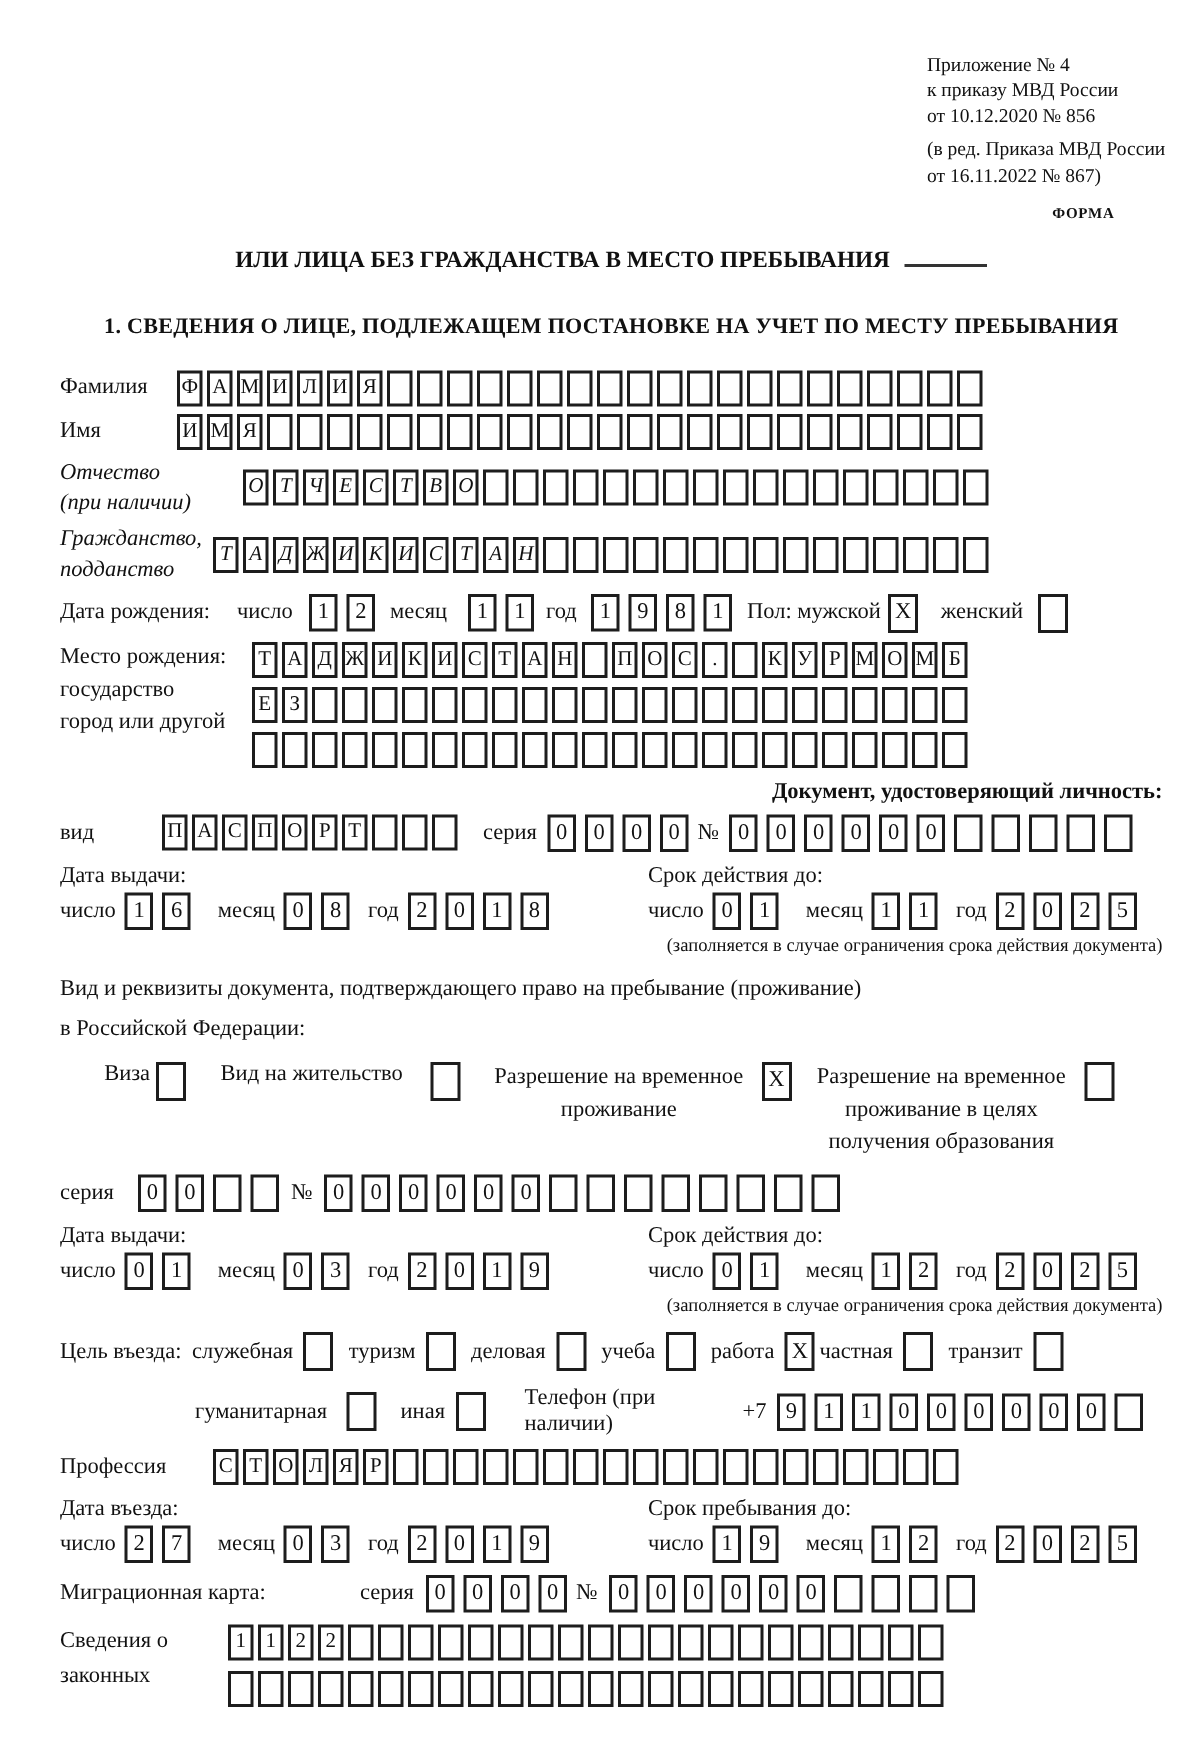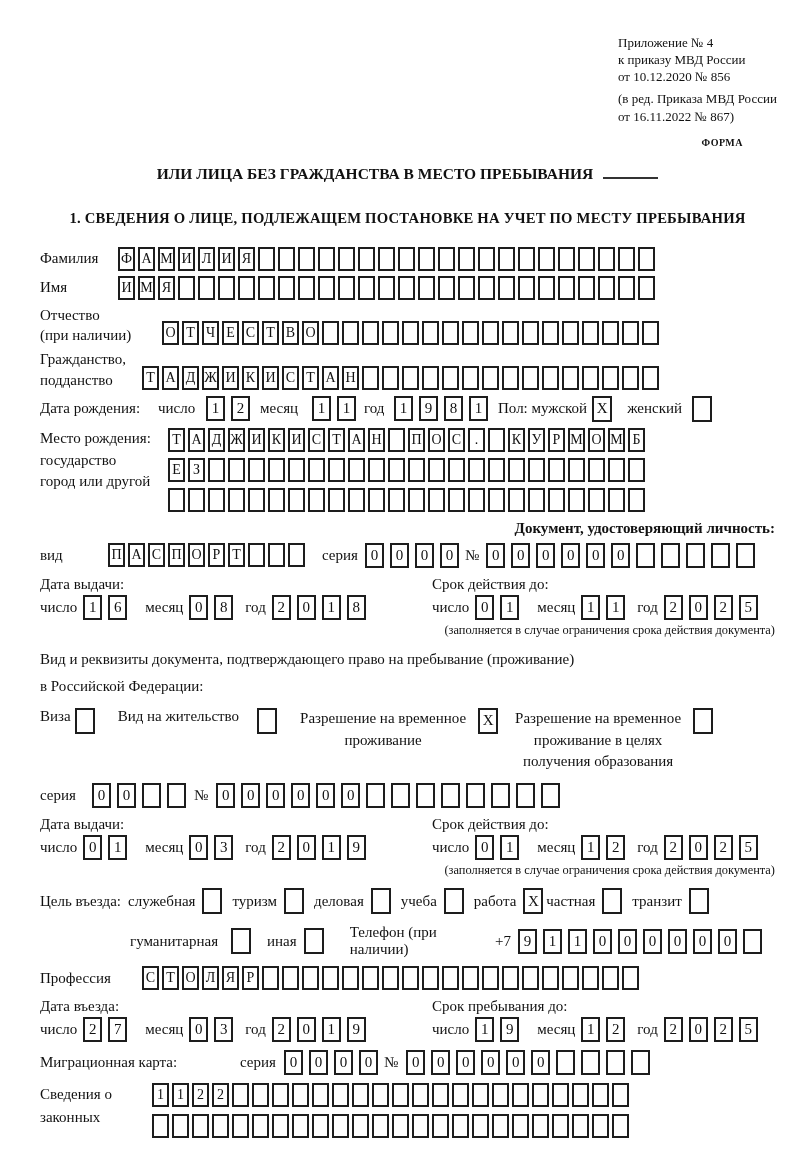--- a/index.html
+++ b/index.html
@@ -25,35 +25,35 @@
   .cells { display: flex; flex: none; }
   .cell, .dcell, .cb {
     display: inline-flex; align-items: center; justify-content: center;
     width: 17px; height: 24px; border: 2px solid #1d1d1d;
     margin-right: 3px; font-size: 14px; flex: none; background: #fff;
   }
   .dcell { width: 19px; height: 25px; margin-right: 6px; font-size: 15px; }
   .cb { width: 20px; height: 26px; font-size: 15px; }
 
   .two-line-label { line-height: 1.35; align-self: flex-start; }
-  .top-align { align-items: flex-end; }
+  .top-align { align-items: center; font-style: italic; }
 
   .center-head { text-align: right; font-weight: bold; margin-top: 10px; }
 
   .daterow { display: flex; margin-top: 8px; }
   .datecol { flex: none; }
   .datecol.left { width: 392px; }
   .datecol.right { width: 343px; }
   .datehead { margin-bottom: 2px; }
   .dateline { display: flex; align-items: center; }
   .dateline .w { margin-right: 6px; }
   .dateline .grp { display: flex; margin-right: 6px; }
   .valid-note { font-size: 12.4px; text-align: right; white-space: nowrap; margin-top: 3px; }
 
-  .chk-row { display: flex; align-items: flex-start; margin-top: 8px; }
+  .chk-row { display: flex; align-items: flex-start; margin-top: 8px; justify-content: center; }
   .chk-item { display: flex; align-items: flex-start; }
   .chk-label-multi { text-align: center; line-height: 1.45; }
 
   .purpose-row { display: flex; align-items: center; margin-top: 10px; }
   .purpose-row > * { margin-right: 7px; }
   .purpose-row > .cb { margin-right: 10px; }
 
   .mb-block { display: flex; margin-top: 6px; gap: 16px; }
   .mb-labels { width: 112px; flex: none; line-height: 1.45; }
   .mb-cells .cells { margin-bottom: 6px; }

